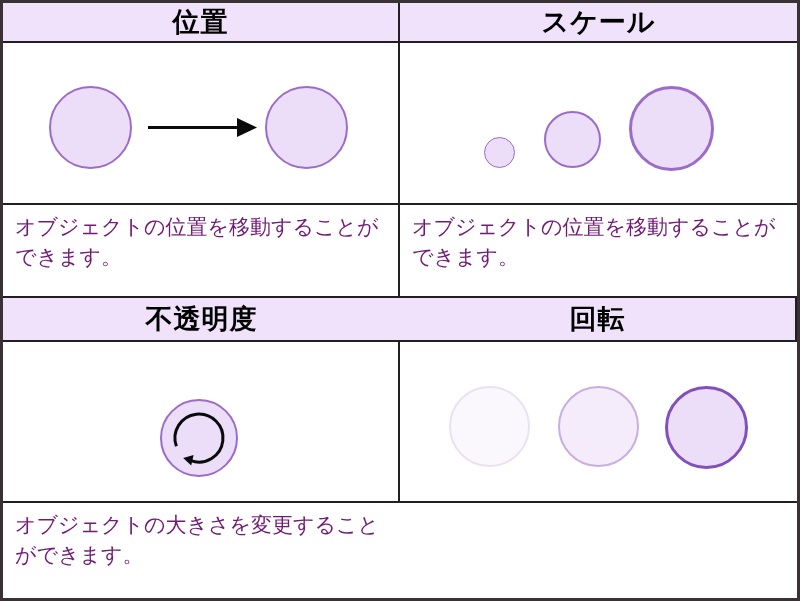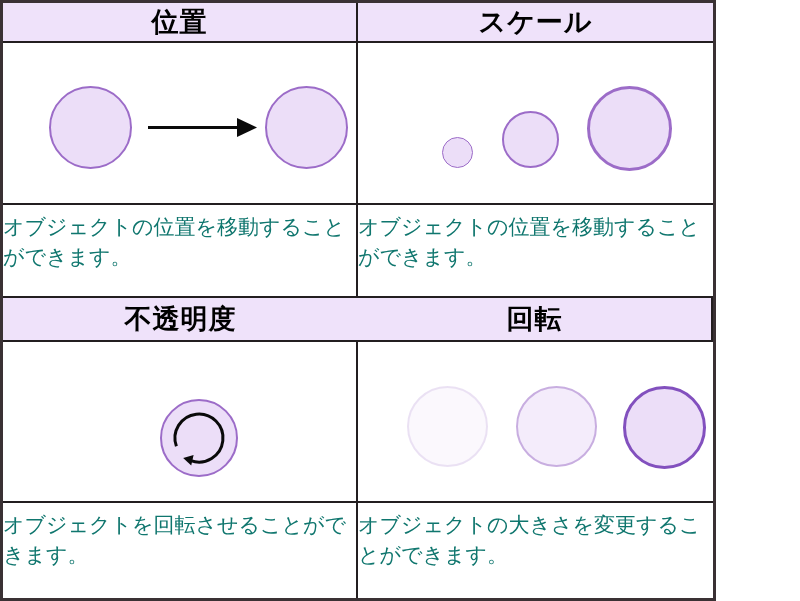--- a/index.html
+++ b/index.html
@@ -12,21 +12,21 @@
     --arrow: #0A0A0A;
     --cell-bg: #FFFFFF;
   }
   html, body {
     margin: 0;
     padding: 0;
     background: #FFFFFF;
     font-family: "Liberation Sans", "DejaVu Sans", sans-serif;
   }
   .table {
-    width: 716px;
+    width: 800px;
     height: 601px;
     box-sizing: border-box;
     border: 3px solid var(--outer-border);
     display: grid;
     grid-template-columns: 1fr 1fr;
     grid-template-rows: 40px 162px 93px 44px 161px 1fr;
     background: var(--cell-bg);
   }
   .cell {
     box-sizing: border-box;
@@ -40,24 +40,24 @@
     background: var(--header-bg);
     display: flex;
     align-items: center;
     justify-content: center;
     font-size: 27px;
     font-weight: bold;
     color: #000000;
     letter-spacing: 1px;
   }
   .desc-cell {
-    padding: 7px 0;
+    padding: 7px 12px;
     font-size: 21px;
     line-height: 30px;
-    color: #0f766e;
+    color: #701a75;
   }
   .circle {
     position: absolute;
     border-radius: 50%;
     background: var(--circle-fill);
     border: 2.5px solid var(--circle-border);
     box-sizing: border-box;
   }
   
   .pos-c1 { width: 83px; height: 83px; left: 46px; top: 43px; }
@@ -122,20 +122,17 @@
       <path d="M 7.4 38.2 A 24 24 0 1 1 21.8 52.6" fill="none" stroke="var(--arrow)" stroke-width="3"></path>
       <polygon points="14.2,50.1 24.6,46.9 22.2,57.5" fill="var(--arrow)"></polygon>
     </svg>
   </div>
   <div class="cell hline">
     <div class="circle op-c1" style="opacity: 0.2;"></div>
     <div class="circle op-c2" style="opacity: 0.55;"></div>
     <div class="circle op-c3" style="opacity: 1;"></div>
   </div>
 
-  <div class="cell col1 desc-cell">
-    <span>オブジェクトを回転させることができます。</span>
-  </div>
   <div class="cell desc-cell">
     <span>オブジェクトの大きさを変更することができます。</span>
   </div>
 
 </div>
 
 </body></html>

